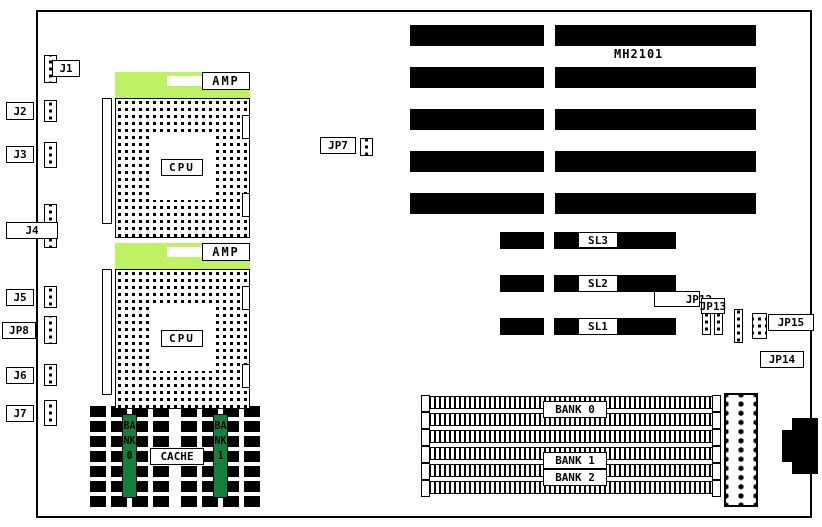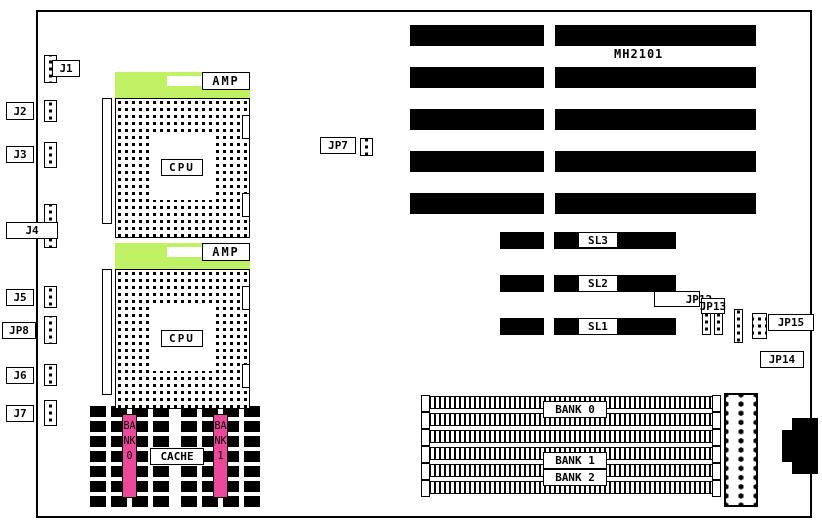--- a/index.html
+++ b/index.html
@@ -50,22 +50,22 @@
 
   .simm { position:absolute; left:428px; width:286px; height:13px; border:1px solid #000;
           background:repeating-linear-gradient(90deg,#000 0 2px,#fff 2px 5px); }
   .simm::before,.simm::after { content:""; position:absolute; top:-2px; width:7px; height:15px;
           background:#fff; border:1px solid #000; }
   .simm::before { left:-8px; } .simm::after { right:-8px; }
 
   .chipgrid { position:absolute; top:406px; width:79px; height:101px; background-color:#000;
     background-image:repeating-linear-gradient(0deg,transparent 0 11px,#fff 11px 15px),
                      repeating-linear-gradient(90deg,transparent 0 16px,#fff 16px 21px); }
-  .vlabel { position:absolute; width:15px; height:84px; background:#ec4899; border:1px solid #000;
-            font-size:10px; font-weight:400; line-height:15px; text-align:center;
+  .vlabel { position:absolute; width:15px; height:84px; background:#15803d; border:1px solid #000;
+            font-size:10px; font-weight:700; line-height:15px; text-align:center;
             word-break:break-all; padding-top:3px; z-index:6; }
 
   .power { position:absolute; left:724px; top:393px; width:34px; height:114px; border:2px solid #000;
            background-color:#fff; background-image:radial-gradient(circle,#000 2.4px,transparent 2.6px);
            background-size:15px 9.2px; background-position:center; z-index:3; }
 
   .edge-conn { position:absolute; left:792px; top:418px; width:26px; height:56px; background:#000; z-index:3; }
   .edge-tab  { position:absolute; left:782px; top:430px; width:12px; height:32px; background:#000; z-index:3; }
 </style>
 </head>

